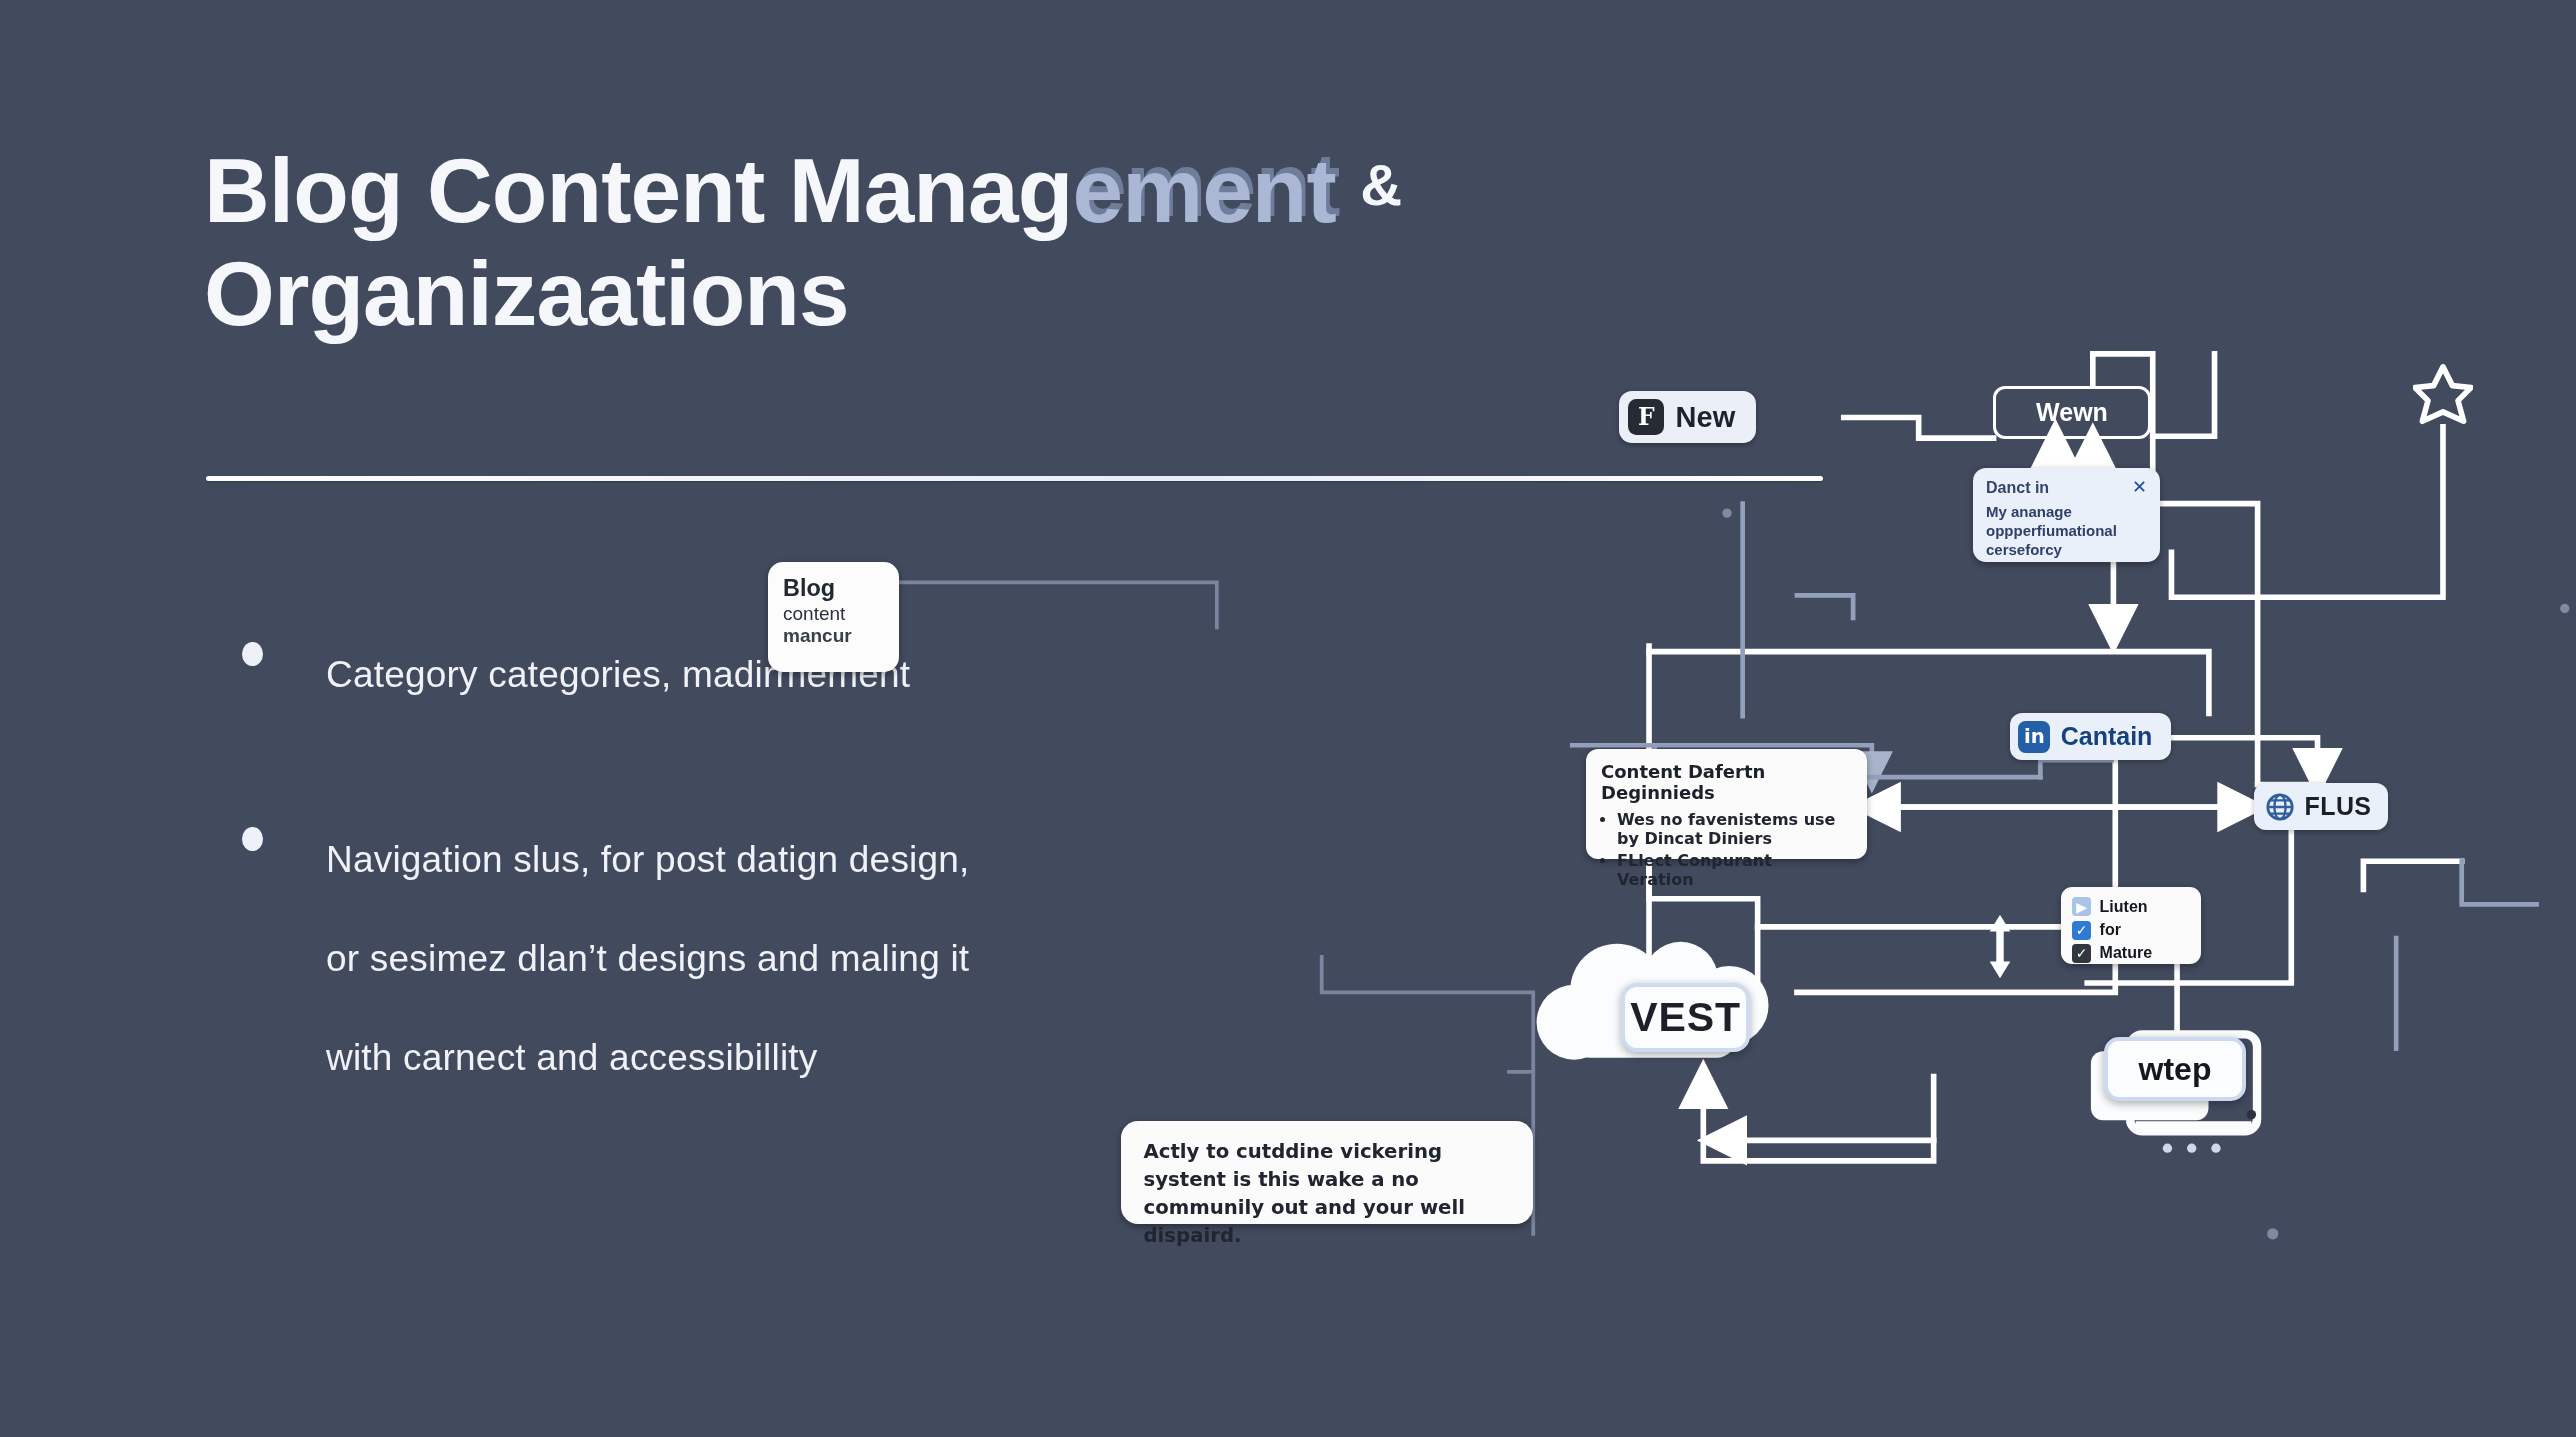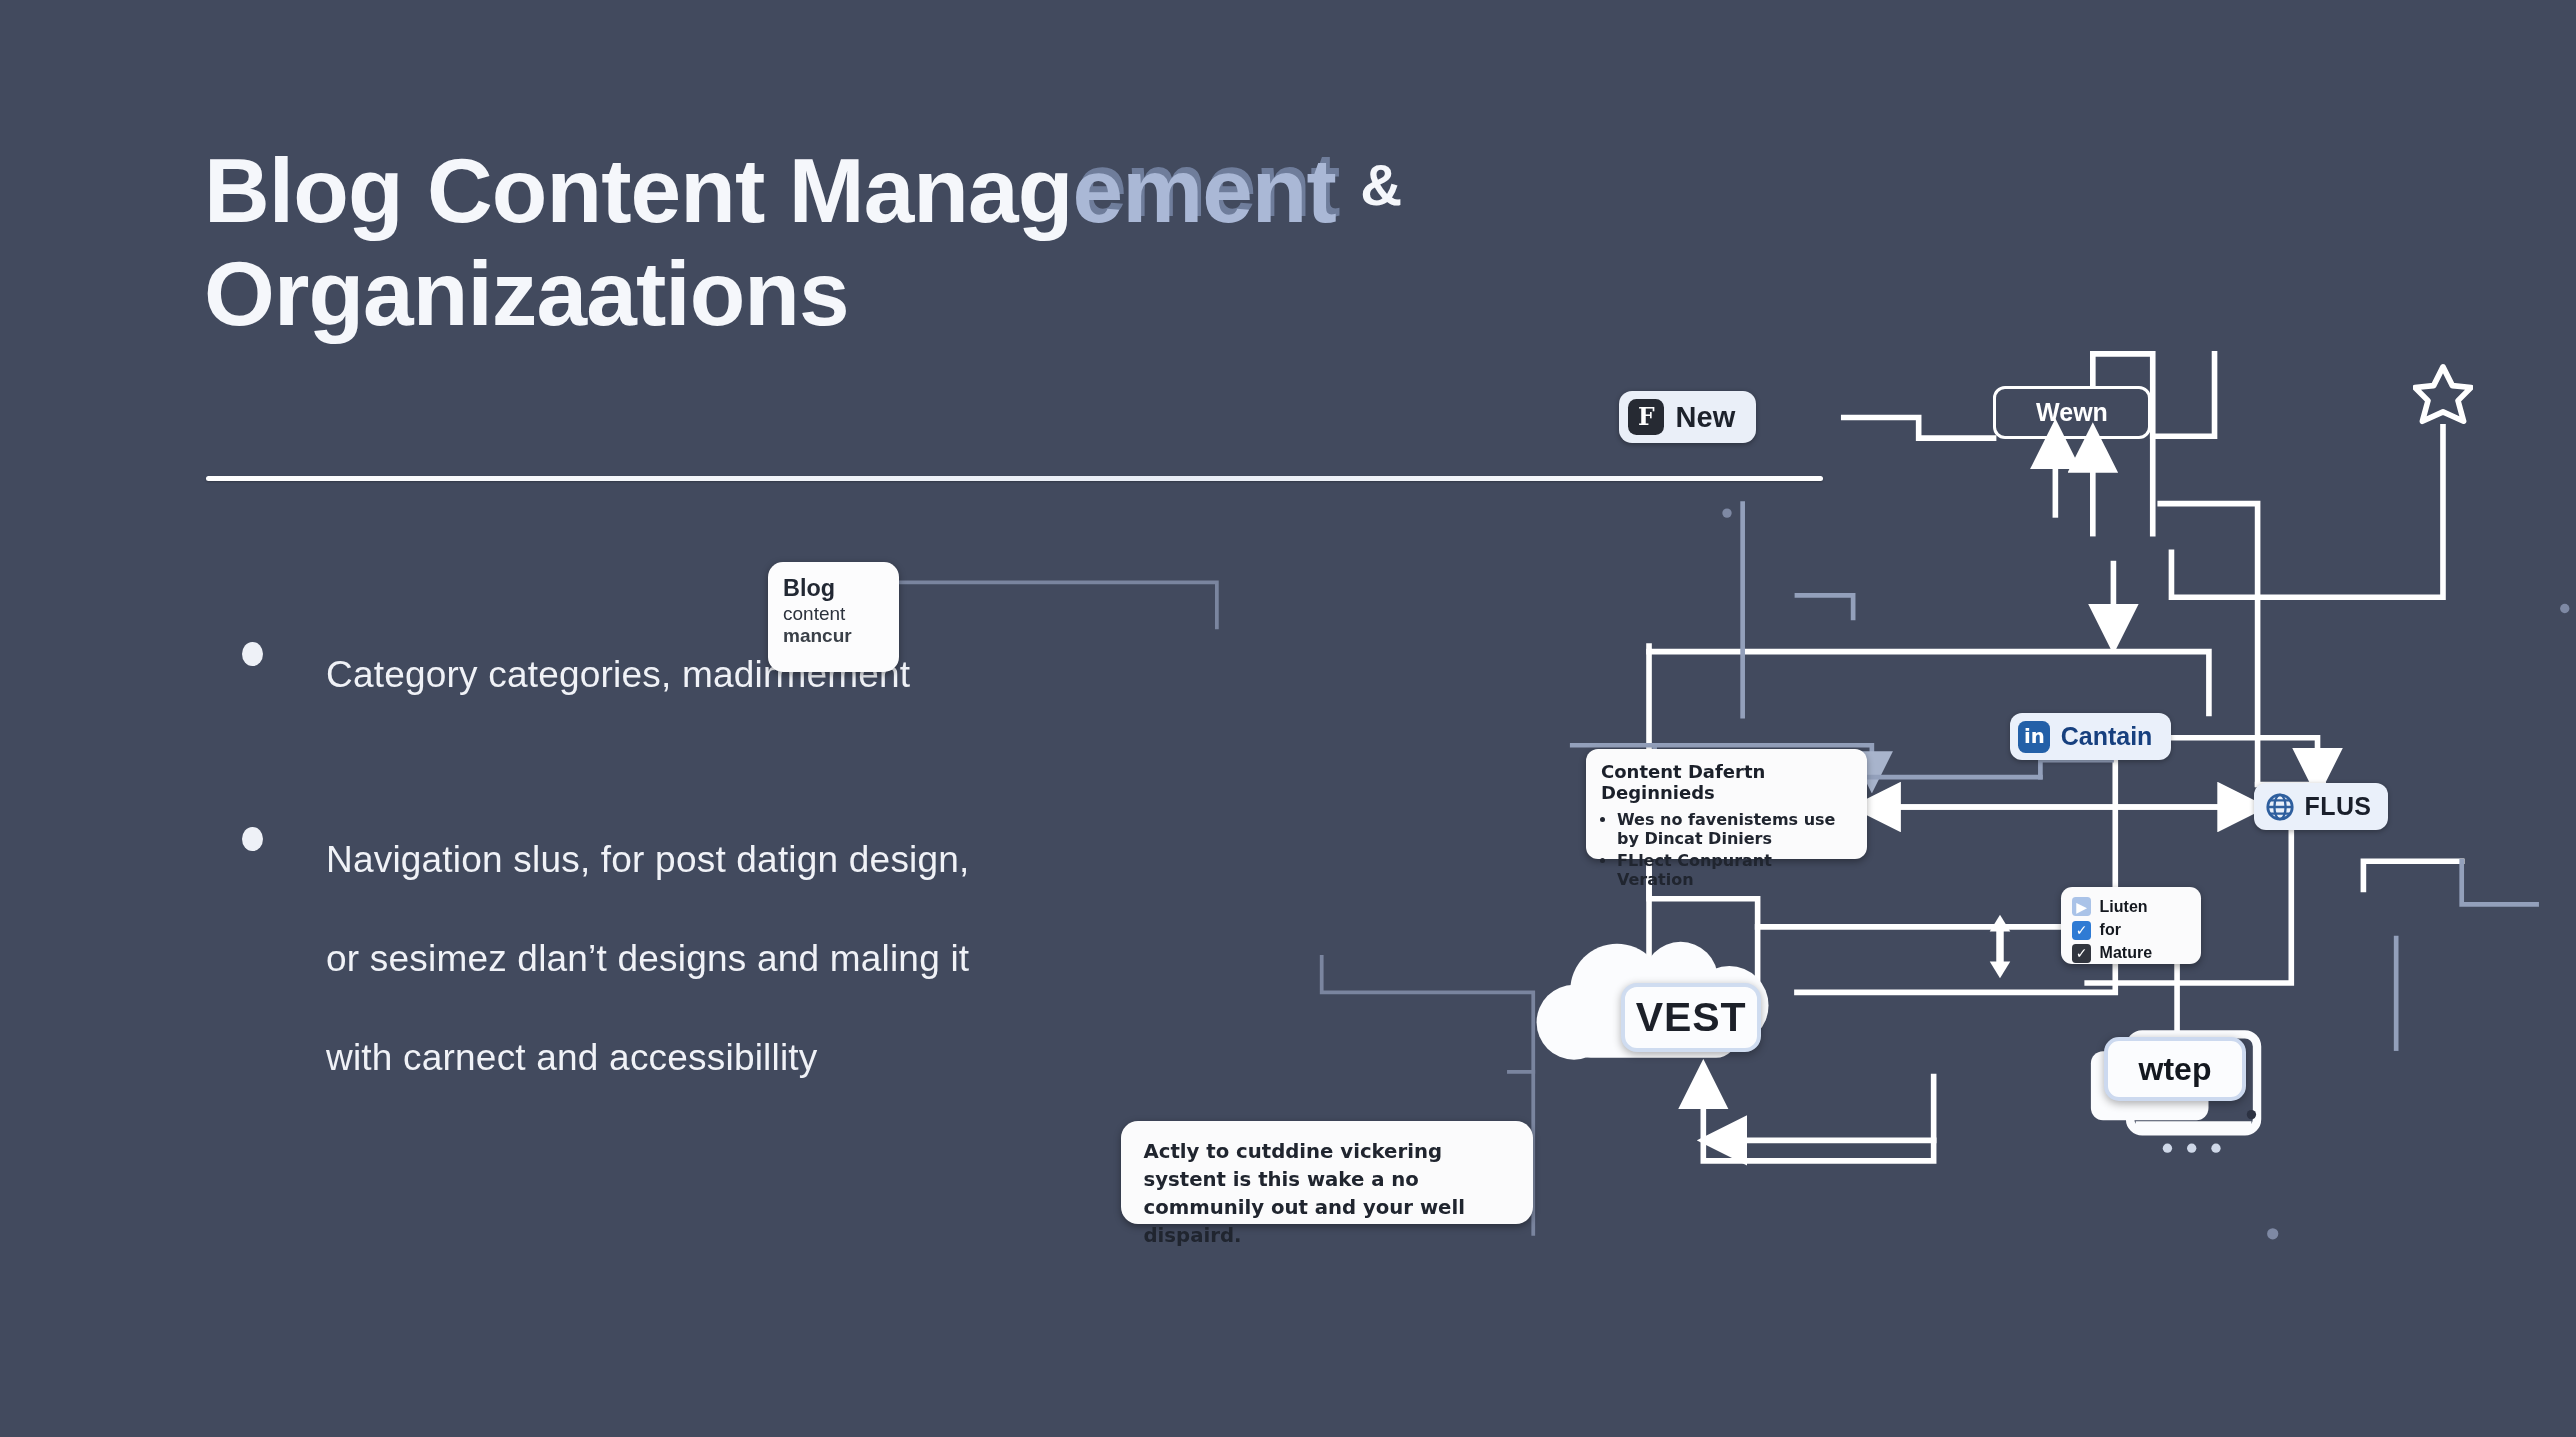--- a/index.html
+++ b/index.html
@@ -154,21 +154,21 @@
     align-items:center;justify-content:center;font-size:14px;color:#fff;font-weight:900;}
   #check-card .bx.play{background:#aac3e8;}
   #check-card .bx.blue{background:#2f7bd4;}
   #check-card .bx.dark{background:#32363f;}
   #check-card .tx{font-size:16px;font-weight:700;color:#14181f;
     font-family:Liberation Sans, sans-serif;}
 
   
   #cloud-wrap{left:0px;top:599px;width:318px;height:150px;}
   #vest-chip{
-    left:105px;top:646px;width:140px;height:69px;background:#fbfcfe;border:4.7px solid #cfdcf0;
+    left:105px;top:646px;width:129px;height:69px;background:#fbfcfe;border:4.7px solid #cfdcf0;
     border-radius:16px;display:flex;align-items:center;justify-content:center;
     box-shadow:0 2.8px 8.4px rgba(0,0,0,.3);box-sizing:border-box;
   }
   #vest-chip .lbl{font-size:41px;font-weight:900;color:#1c2029;letter-spacing:0.9px;}
 
   
   #wtep-wrap{left:571px;top:688px;width:187px;height:140px;}
   #wtep-chip{
     left:588px;top:700px;width:142px;height:64px;background:#fbfcfe;border:4.7px solid #ccd9ef;
     border-radius:15px;display:flex;align-items:center;justify-content:center;
@@ -300,20 +300,27 @@
     <div class="node" id="wewn-btn">
       <span>Wewn</span>
     </div>
 
     <div class="node" id="star">
       <svg viewBox="0 0 64 68" width="60" height="64">
         <path d="M32 4 L42 24 L62 26 L48 40 L54 62 L32 52 L10 62 L16 40 L2 26 L22 24 Z" fill="none" stroke="#ffffff" stroke-width="6" stroke-linejoin="round"></path>
       </svg>
     </div>
 
+    <div class="node" id="tooltip">
+      <div class="hdr">
+        <div class="h">Danct in</div>
+        <div class="x">✕</div>
+      </div>
+      <div class="body">My ananage oppperfiumational cerseforcy</div>
+    </div>
 
     <div class="node" id="cantain">
       <div class="li">in</div>
       <div class="lbl">Cantain</div>
     </div>
 
     <div class="node" id="flus">
       <div class="globe">
         <svg viewBox="0 0 32 32" width="30" height="30">
           <circle cx="16" cy="16" r="13" fill="none" stroke="#2f5f9e" stroke-width="3"></circle>

